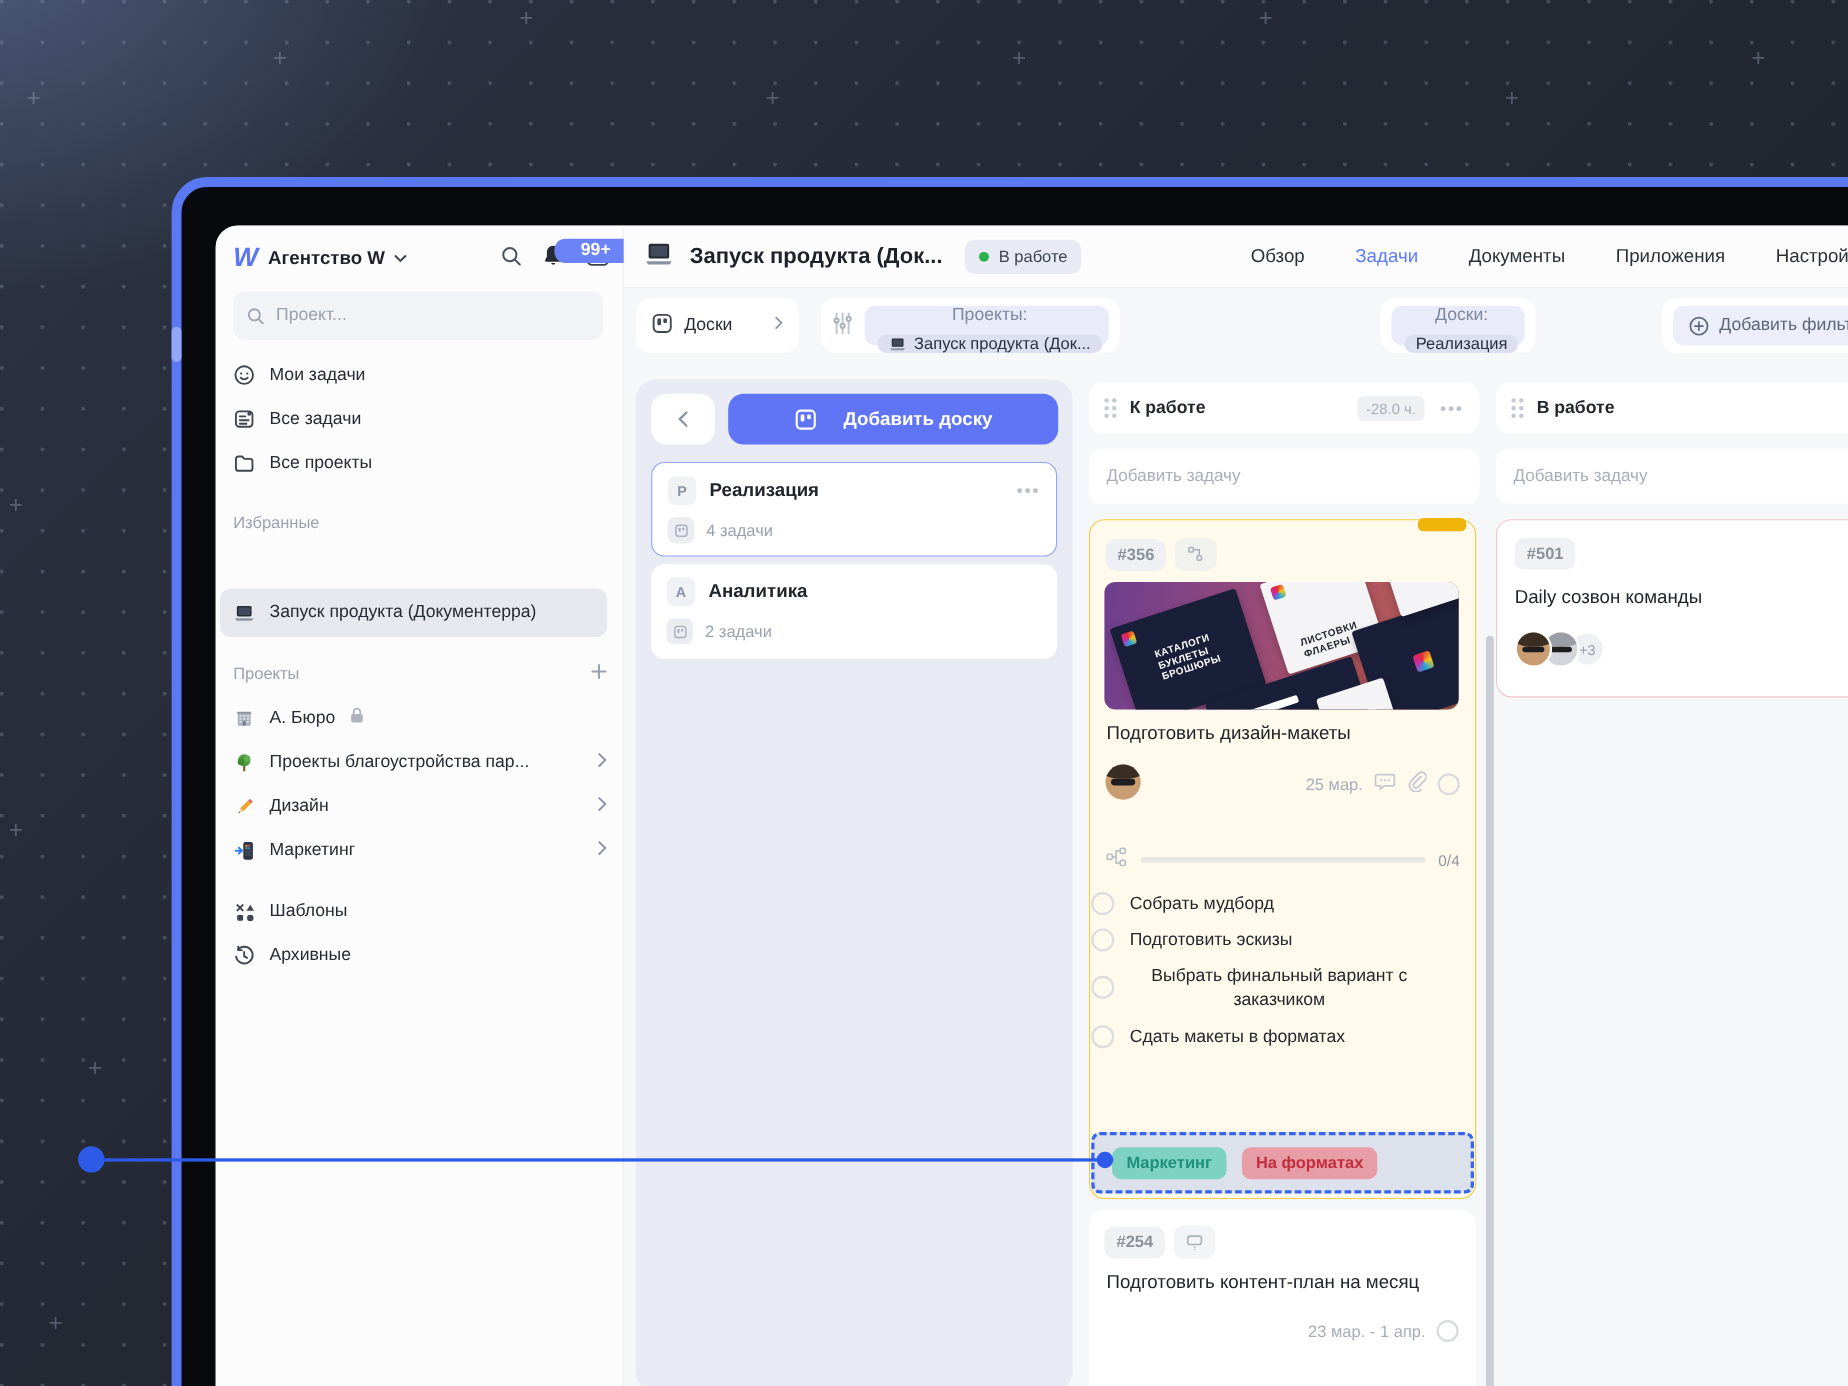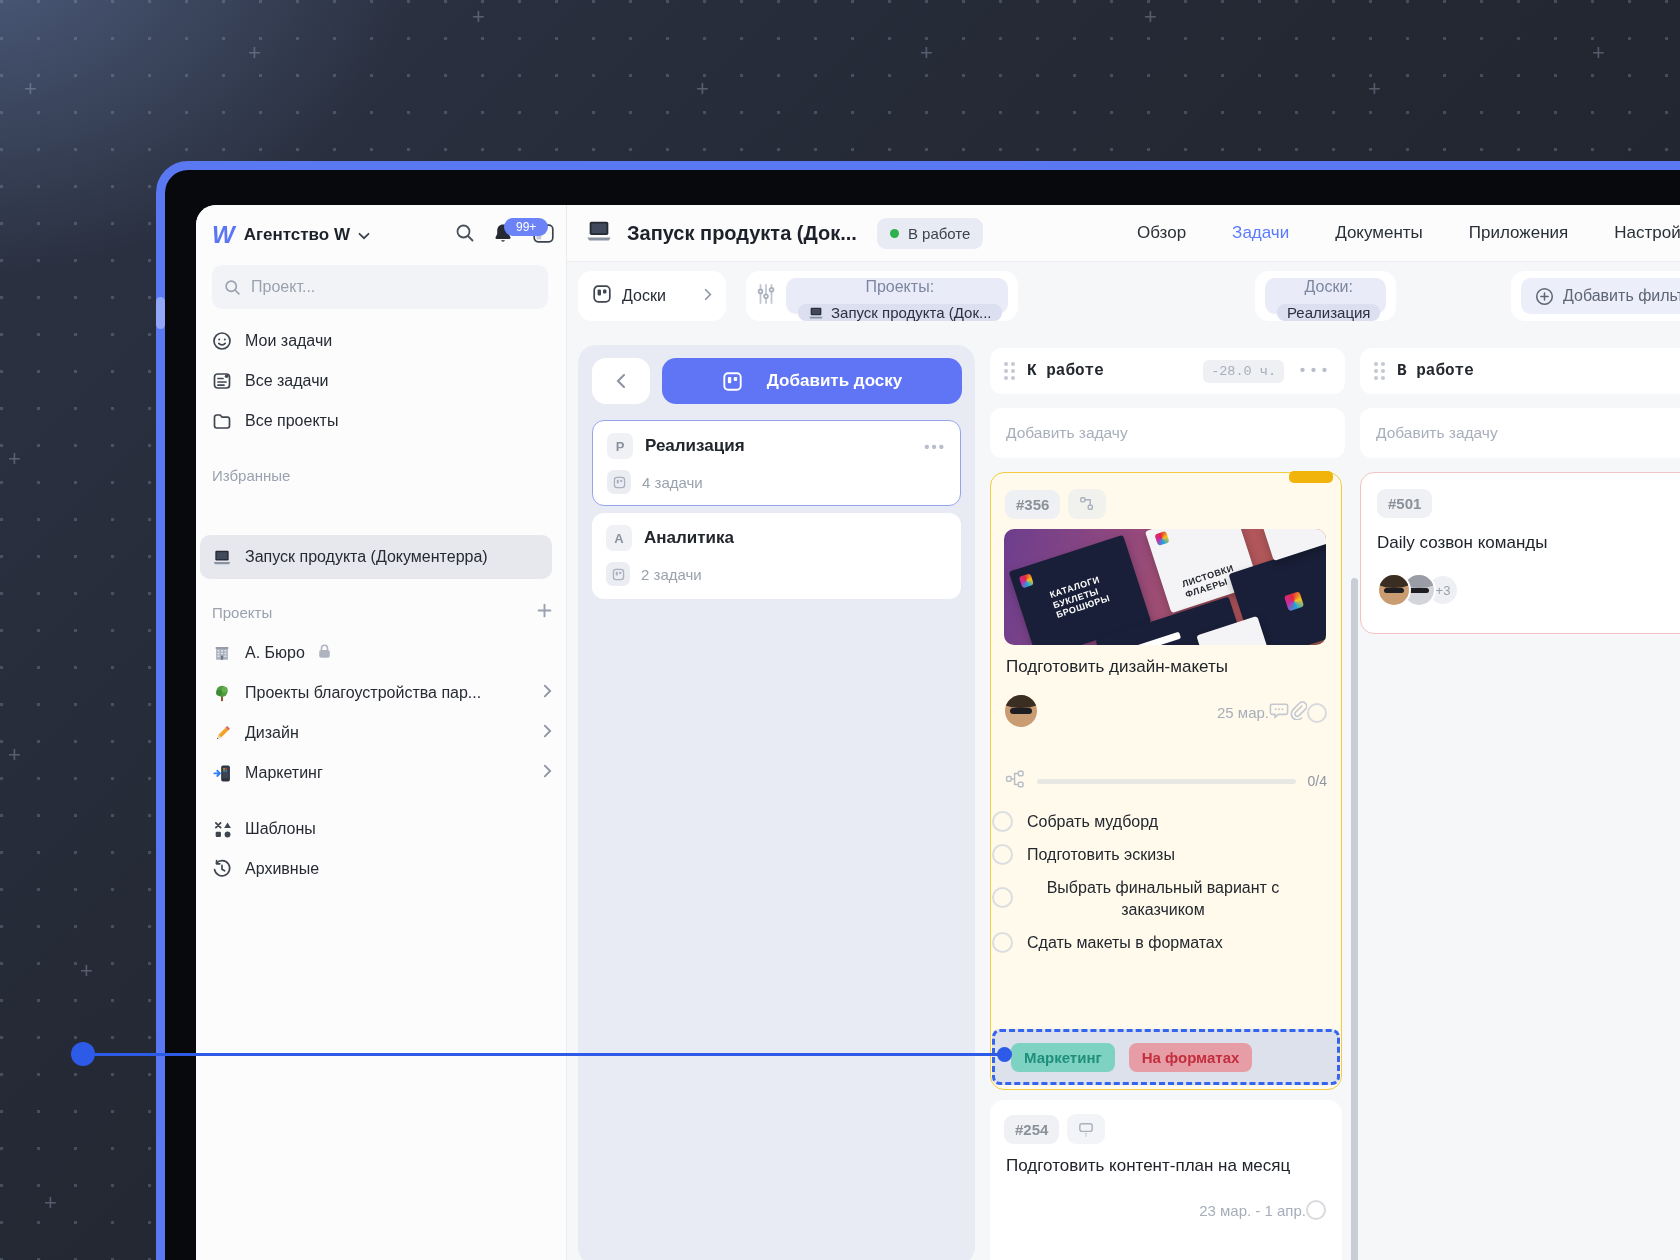--- a/index.html
+++ b/index.html
@@ -21,22 +21,22 @@
   .app{position:absolute;left:196px;top:205px;width:1500px;height:1075px;
     border-top-left-radius:20px;overflow:hidden;background:#f6f7f9;z-index:3;}
   
   .sb{position:absolute;left:0;top:0;width:370px;height:100%;background:#fcfcfd;border-right:1px solid #e9ebef;}
   .sb-head{position:absolute;left:16px;right:12px;top:10px;height:40px;display:flex;align-items:center;}
   .w-logo{font-size:24px;font-weight:800;color:#5b76f2;letter-spacing:-1px;font-style:italic;}
   .ws-name{font-size:17px;font-weight:700;color:#1d222a;margin-left:10px;}
   .sb-head .chev{margin-left:8px;}
   .sb-head .sp{flex:1;}
   .bell-wrap{position:relative;margin-left:18px;}
-  .badge99{position:absolute;left:11px;top:-5px;background:#6b83f7;color:#fff;font-size:12px;font-weight:400;
-    padding:3px 12px;border-radius:10px;line-height:1;}
+  .badge99{position:absolute;left:11px;top:-5px;background:#6b83f7;color:#fff;font-size:16px;font-weight:700;
+    padding:3px 24px;border-radius:10px;line-height:1;}
   .sb-search{position:absolute;left:16px;top:60px;width:312px;height:44px;background:#f2f3f6;border-radius:10px;
     display:flex;align-items:center;padding:0 12px;gap:10px;color:#9aa2af;font-size:16px;}
   .sb-item{position:absolute;left:16px;right:14px;height:40px;display:flex;align-items:center;gap:13px;
     font-size:16px;color:#262b33;}
   .sb-item .lbl{white-space:nowrap;}
   .sb-item .end{margin-left:auto;}
   .sb-item-sel{position:absolute;left:4px;right:14px;height:44px;background:#e6e8ed;border-radius:10px;
     display:flex;align-items:center;gap:13px;padding-left:12px;font-size:16px;color:#262b33;}
   .sb-section{position:absolute;left:16px;right:14px;color:#9aa2af;font-size:15px;display:flex;align-items:center;}
   .emoji-ic{width:20px;height:20px;display:inline-flex;align-items:center;justify-content:center;flex:0 0 20px;}
@@ -78,21 +78,21 @@
   .bcard.sel{border:1.5px solid #94a5f0;}
   .bcard-row{display:flex;align-items:center;}
   .binit{width:26px;height:26px;background:#f0f1f5;border-radius:7px;display:flex;align-items:center;
     justify-content:center;font-size:13px;font-weight:600;color:#8b93a1;}
   .bname{font-size:17px;font-weight:700;color:#21262d;margin-left:12px;}
   .dots3{margin-left:auto;color:#b9bfca;font-size:15px;letter-spacing:2px;font-weight:700;}
   .bmini{width:24px;height:24px;background:#ebedf3;border-radius:7px;display:flex;align-items:center;justify-content:center;}
   .bcount{font-size:15px;color:#9aa2ae;margin-left:11px;}
   
   .colhdr{position:absolute;top:143px;height:46px;background:#fff;border-radius:12px;display:flex;
-    align-items:center;padding:0 14px;gap:12px;box-sizing:border-box;font-family:Liberation Mono, monospace;}
+    align-items:center;padding:0 14px;gap:12px;box-sizing:border-box;}
   .colhdr .t{font-size:16px;font-weight:600;color:#23272e;}
   .hours-pill{margin-left:auto;background:#eef0f4;color:#a7aeb9;font-size:13.5px;border-radius:6px;padding:4px 8px;}
   .addtask{position:absolute;top:203px;height:50px;background:#fff;border-radius:12px;display:flex;
     align-items:center;padding:0 16px;color:#a8afbb;font-size:15.5px;box-sizing:border-box;}
   .drag-dots{display:grid;grid-template-columns:4px 4px;grid-auto-rows:4px;gap:3px;}
   .drag-dots i{width:4px;height:4px;border-radius:50%;background:#c3c8d2;}
   
   .card356{position:absolute;left:423px;top:267px;width:352px;height:618px;background:#fffaeb;
     border:1.5px solid #f2cb3e;border-radius:14px;box-sizing:border-box;}
   .notch{position:absolute;top:-2px;left:298px;width:44px;height:12px;background:#f0b40a;border-radius:5px;}
@@ -108,21 +108,21 @@
   .pc-txt{font-weight:700;font-size:9px;line-height:1.15;letter-spacing:.5px;white-space:pre-line;}
   .logo-dot{position:absolute;width:12px;height:12px;border-radius:3px;
     background:conic-gradient(#e3283c,#f5c21b,#1ba7e0,#c92ba4,#e3283c);}
   .c-title{position:absolute;left:15px;font-size:17px;color:#20242b;}
   .avatar{border-radius:50%;position:relative;overflow:hidden;background:#c99c72;}
   .avatar:before{content:"";position:absolute;left:-12%;right:-12%;top:-10%;height:52%;background:#3a2d22;
     border-radius:50%;}
   .avatar:after{content:"";position:absolute;left:16%;right:16%;top:42%;height:17%;background:#1d1d22;border-radius:3px;}
   .avatar.gray{background:#d3d5db;}
   .avatar.gray:before{background:#9a9ca6;}
-  .meta-right{position:absolute;right:14px;display:flex;align-items:center;}
+  .meta-right{position:absolute;right:14px;display:flex;align-items:center;gap:10px;}
   .date-txt{font-size:15px;color:#a7aeb9;white-space:nowrap;}
   .ring{width:20px;height:20px;border:2px solid #d8dade;border-radius:50%;box-sizing:border-box;}
   .prog-row{position:absolute;left:14px;right:14px;top:296px;display:flex;align-items:center;gap:12px;}
   .prog-track{flex:1;height:5px;background:#e7e7e3;border-radius:3px;}
   .prog-val{font-size:14px;color:#8d95a1;}
   .chk{position:absolute;left:1px;right:14px;top:338px;text-align:center;}
   .chk-item{display:flex;gap:14px;margin-bottom:11px;align-items:flex-start;}
   .chk-ring{width:21px;height:21px;border:2px solid #dcdde1;border-radius:50%;box-sizing:border-box;flex:0 0 21px;}
   .chk-lbl{font-size:16px;color:#23272e;line-height:22px;max-width:272px;}
   .tagzone{position:absolute;left:1px;right:1px;top:556px;height:56px;background:#dce1ec;

